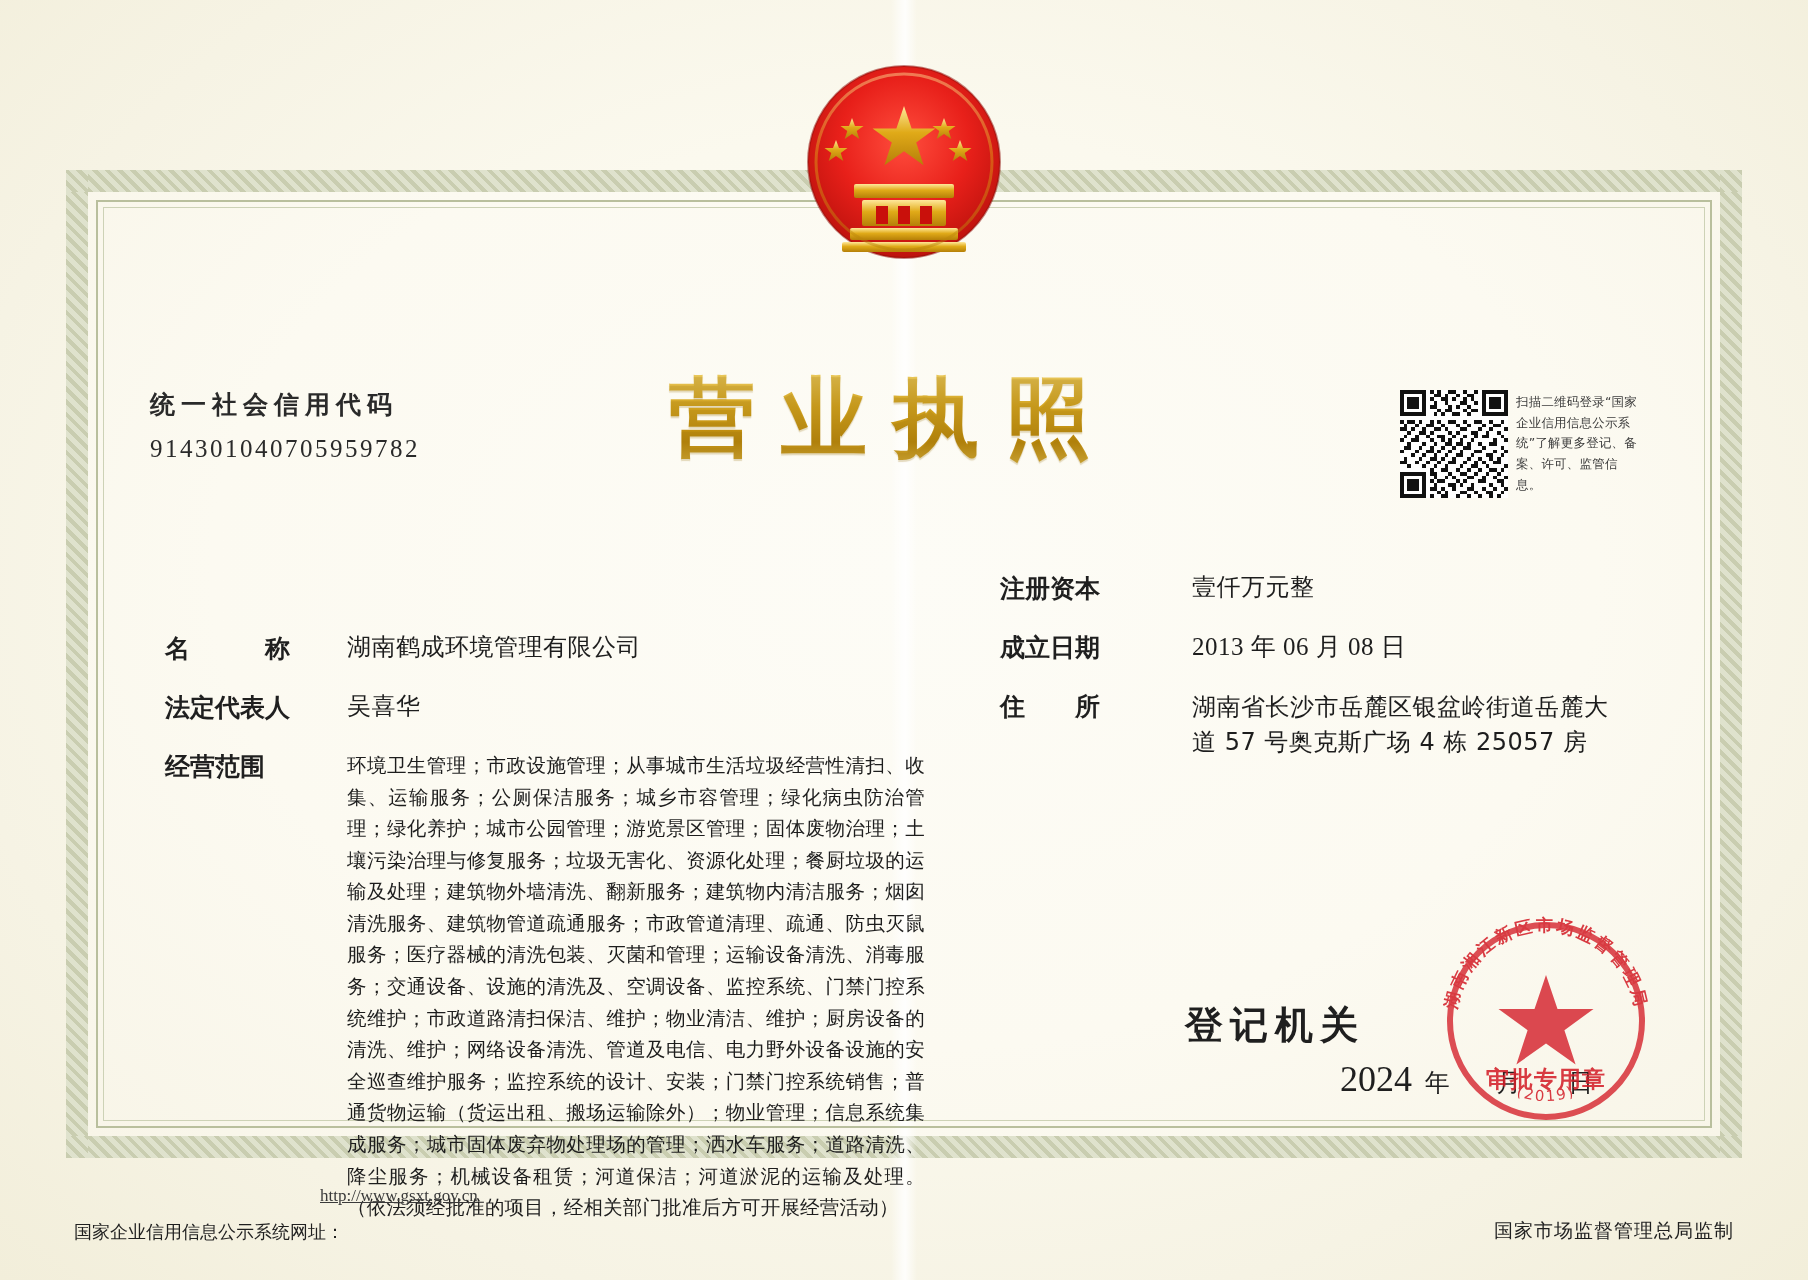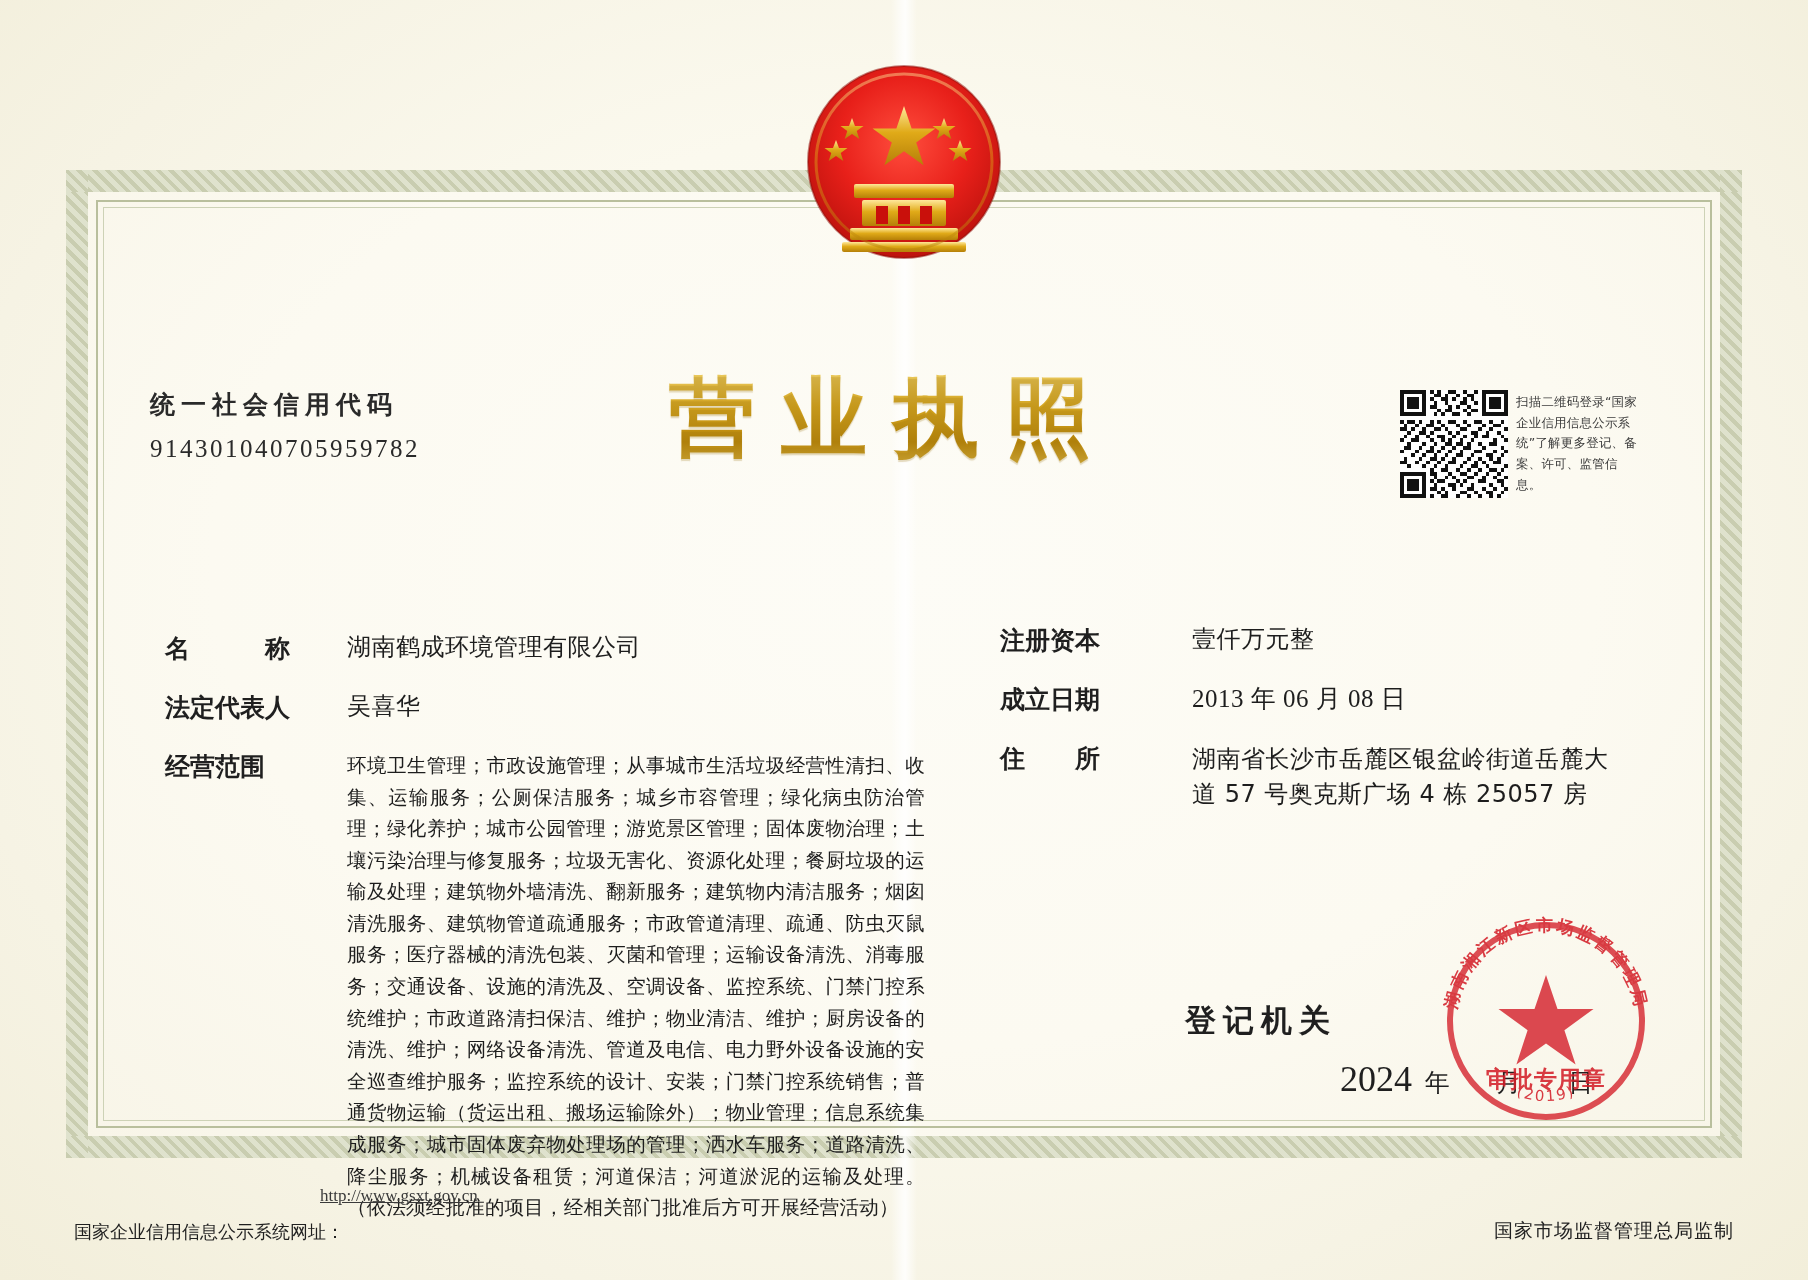--- a/index.html
+++ b/index.html
@@ -158,21 +158,21 @@
     position: absolute;
     left: 165px;
     top: 592px;
     width: 760px;
     z-index: 5;
     margin-top: 40px;
   }
   .fields-right {
     position: absolute;
     left: 1000px;
-    top: 624px;
+    top: 572px;
     width: 630px;
     z-index: 5;
   }
   .row {
     display: flex;
     align-items: flex-start;
     margin-bottom: 26px;
   }
   .lbl {
     flex: 0 0 auto;
@@ -215,21 +215,21 @@
     width: 600px;
     letter-spacing: 0.2px;
   }
 
   
   .reg-authority {
     position: absolute;
     left: 1185px;
     top: 1000px;
     font-family: Liberation Mono, monospace;
-    font-size: 31px;
+    font-size: 38px;
     font-weight: 600;
     letter-spacing: 7px;
     color: #1f1f1f;
     z-index: 5;
   }
   .reg-date {
     position: absolute;
     left: 1340px;
     top: 1058px;
     font-family: "Liberation Serif", serif;

